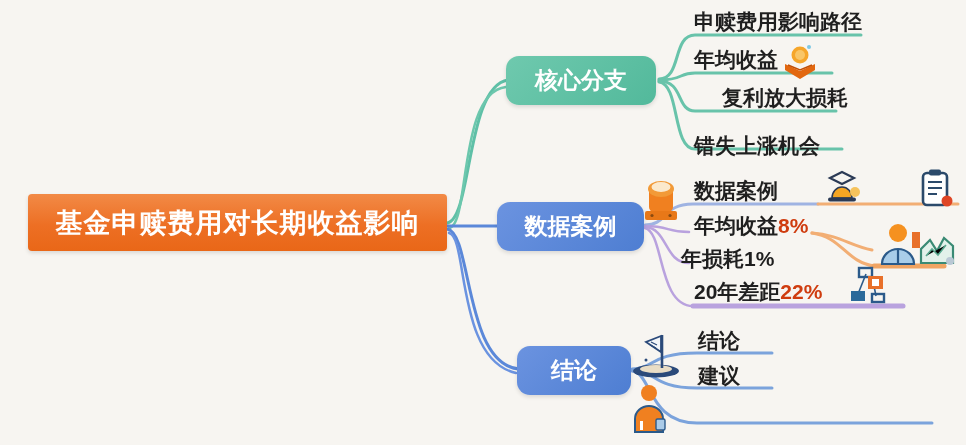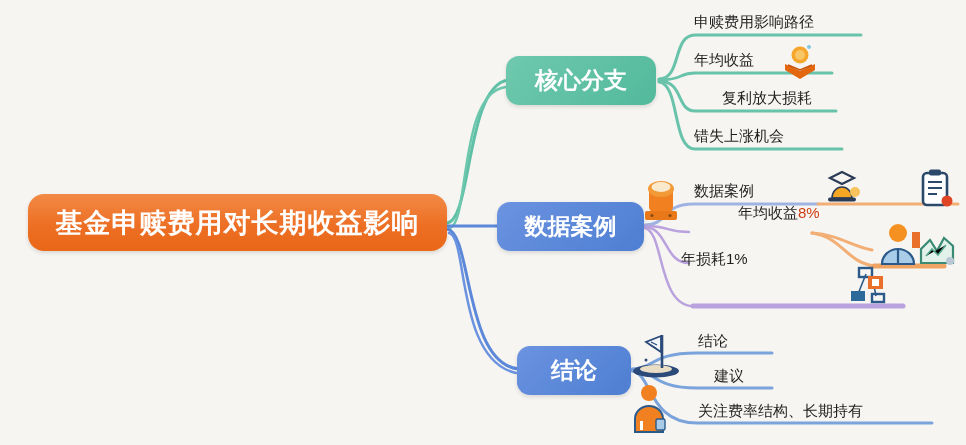--- a/index.html
+++ b/index.html
@@ -11,30 +11,30 @@
   svg.connectors{position:absolute;left:0;top:0;width:966px;height:445px;}
   .node{
     position:absolute;display:flex;align-items:center;justify-content:center;
     color:#ffffff;font-weight:bold;border-radius:13px;
     box-shadow:0 2px 4px rgba(0,0,0,0.12);
     white-space:nowrap;cursor:default;
   }
   .node.root{
     left:28px;top:194px;width:419px;height:57px;font-size:27px;
     background:linear-gradient(180deg,#f28a46 0%,#ed6f24 55%,#e96717 100%);
-    border-radius:16px;letter-spacing:1px;
+    border-radius:4px;letter-spacing:1px;
   }
   .node.b1{left:506px;top:56px;width:150px;height:49px;font-size:23px;
     background:linear-gradient(135deg,#6fc9ae,#52b99b);}
   .node.b2{left:497px;top:202px;width:147px;height:49px;font-size:23px;
     background:linear-gradient(135deg,#6b93e0,#4e7ed2);}
   .node.b3{left:517px;top:346px;width:114px;height:49px;font-size:23px;
     background:linear-gradient(135deg,#6b93e0,#4e7ed2);}
   .child{
-    position:absolute;font-size:15px;font-weight:normal;color:#1f1f1f;
+    position:absolute;font-size:21px;font-weight:bold;color:#1f1f1f;
     white-space:nowrap;line-height:26px;
   }
   .child .hl{color:#cf3c0f;}
   .icon{position:absolute;}
 </style>
 </head>
 <body>
 
 <div class="canvas">
 
@@ -68,29 +68,29 @@
   </svg>
 
   <div class="node root">基金申赎费用对长期收益影响</div>
   <div class="node b1">核心分支</div>
   <div class="node b2">数据案例</div>
   <div class="node b3">结论</div>
 
   <div class="child" style="left:694px;top:9px;">申赎费用影响路径</div>
   <div class="child" style="left:694px;top:47px;">年均收益</div>
   <div class="child" style="left:722px;top:85px;">复利放大损耗</div>
-  <div class="child" style="left:694px;top:123px;">错失上涨机会</div>
+  <div class="child" style="left:694px;top:133px;">错失上涨机会</div>
 
   <div class="child" style="left:694px;top:178px;">数据案例</div>
-  <div class="child" style="left:694px;top:200px;margin-left:44px;"><span>年均收益</span><span class="hl">8%</span></div>
+  <div class="child" style="left:694px;top:213px;"><span>年均收益</span><span class="hl">8%</span></div>
   <div class="child" style="left:681px;top:246px;">年损耗1%</div>
+  <div class="child" style="left:694px;top:279px;"><span>20年差距</span><span class="hl">22%</span></div>
 
   <div class="child" style="left:698px;top:328px;">结论</div>
-  <div class="child" style="left:714px;top:363px;">建议</div>
-  <div class="child" style="left:698px;top:398px;">关注费率结构、长期持有</div>
+  <div class="child" style="left:698px;top:363px;">建议</div>
 
   <div class="icon" style="left:780px;top:44px;">
     <svg width="40" height="38" viewBox="0 0 40 38">
       <circle cx="20" cy="11" r="8.5" fill="#f6a62a"></circle>
       <circle cx="20" cy="11" r="5" fill="#f9c667"></circle>
       <circle cx="29" cy="3" r="2" fill="#7ec8e3"></circle>
       <path d="M5 20 L20 27 L35 20 L35 26 L20 35 L5 26 Z" fill="#e2670f"></path>
       <path d="M8 21 L20 26 L32 21" stroke="#c24f05" stroke-width="1.5" fill="none"></path>
     </svg>
   </div>

